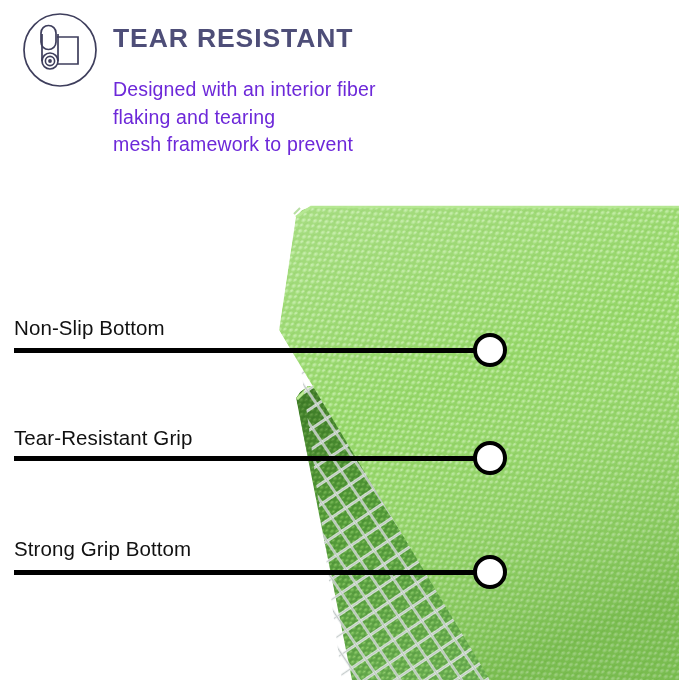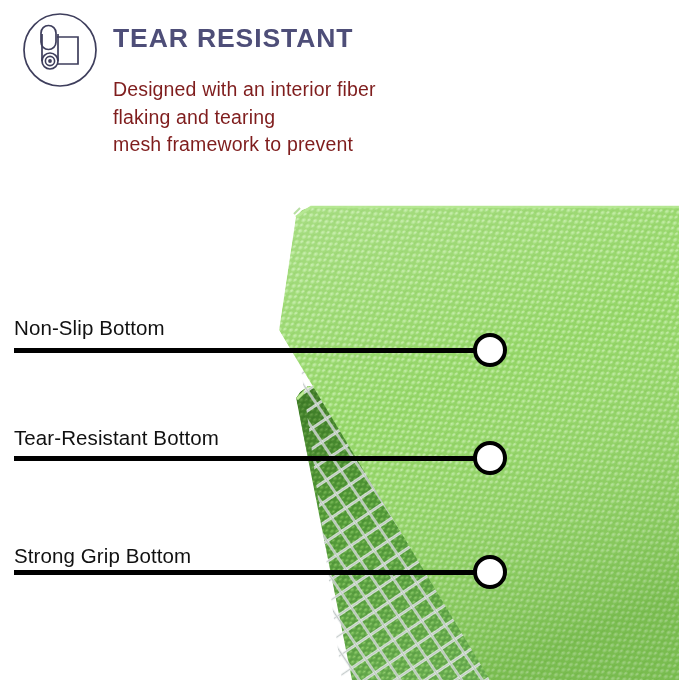--- a/index.html
+++ b/index.html
@@ -49,21 +49,21 @@
     line-height: 1.1;
     white-space: nowrap;
   }
   .subcopy {
     position: absolute;
     left: 101px;
     top: 76px;
     width: 350px;
     font-size: 19.5px;
     font-weight: normal;
-    color: #7f1d1d;
+    color: #6d28d9;
     line-height: 1.42;
     letter-spacing: 0.15px;
   }
   .subcopy div { white-space: nowrap; }
 
   
   .photo {
     position: absolute;
     left: 0;
     top: 0;
@@ -214,22 +214,22 @@
       <div>mesh framework to prevent</div>
     </div>
   </div>
 
   <div class="callouts">
 
     <div class="callout-label" style="left:14px; top:316px;">Non-Slip Bottom</div>
     <div class="callout-rule" style="top:348px; width:478px;"></div>
     <div class="callout-dot" style="left:473px; top:333px;"></div>
 
-    <div class="callout-label" style="left:14px; top:426px;">Tear-Resistant Bottom</div>
+    <div class="callout-label" style="left:14px; top:426px;">Tear-Resistant Grip</div>
     <div class="callout-rule" style="top:456px; width:478px;"></div>
     <div class="callout-dot" style="left:473px; top:441px;"></div>
 
-    <div class="callout-label" style="left:14px; top:537px;margin-top:7px;">Strong Grip Bottom</div>
+    <div class="callout-label" style="left:14px; top:537px;">Strong Grip Bottom</div>
     <div class="callout-rule" style="top:570px; width:478px;"></div>
     <div class="callout-dot" style="left:473px; top:555px;"></div>
   </div>
 
 </div>
 
 </body></html>

